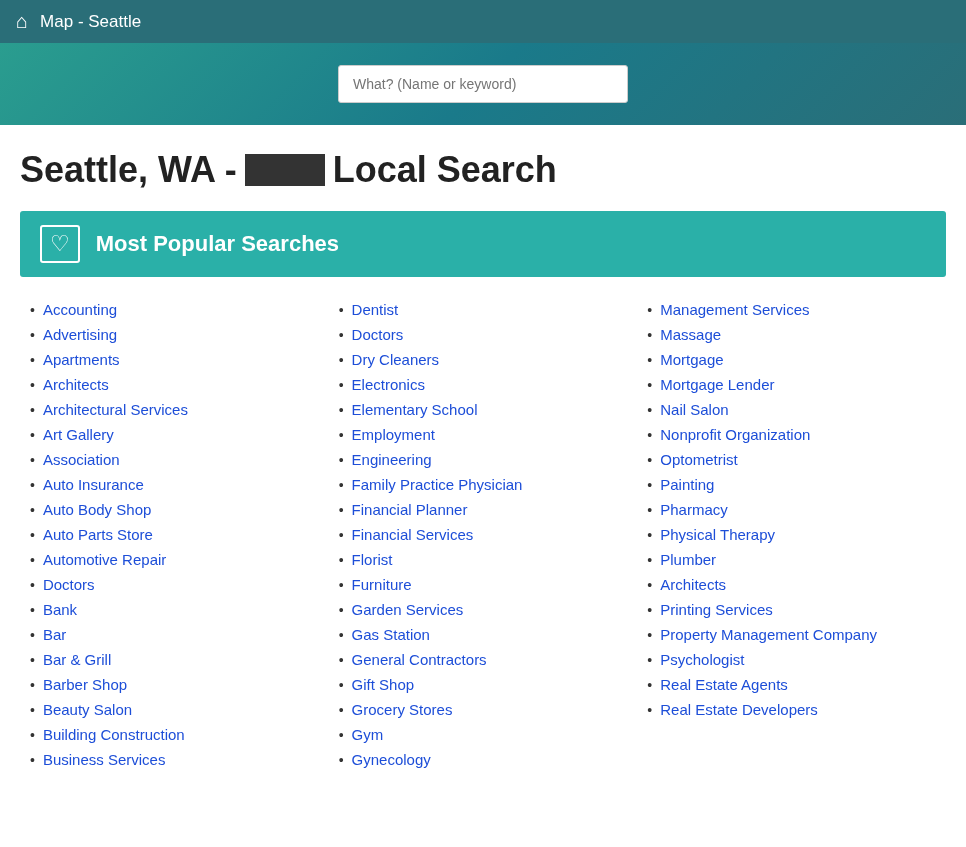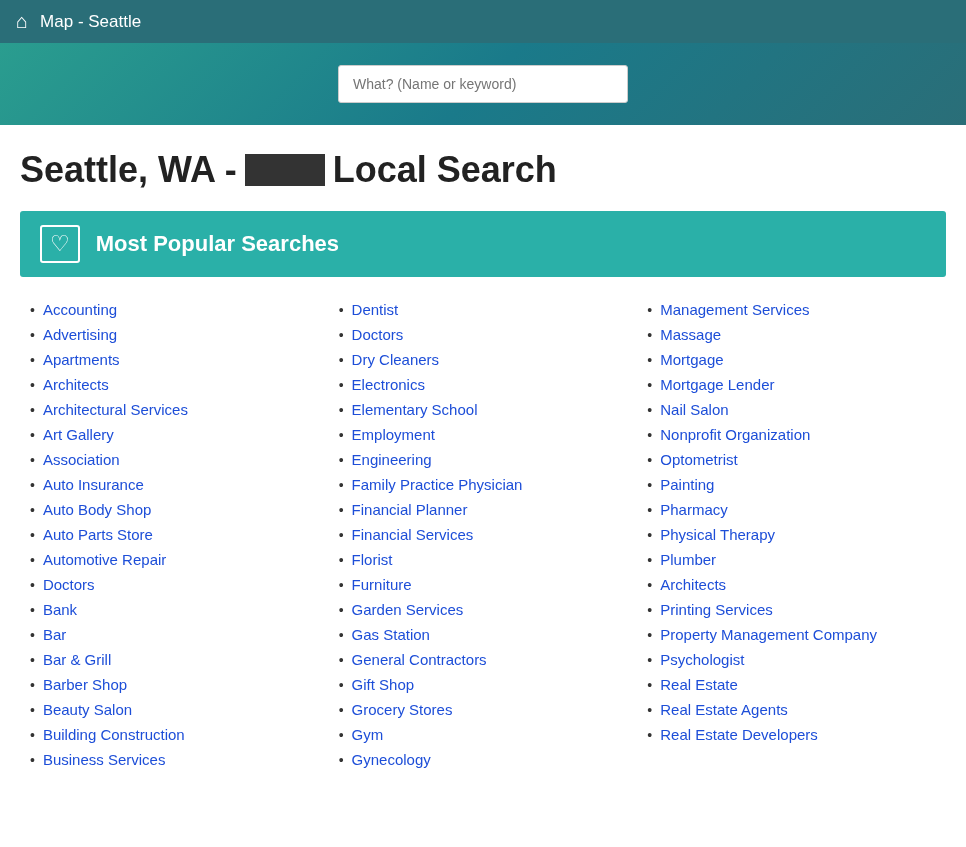--- a/index.html
+++ b/index.html
@@ -314,23 +314,20 @@
           <li>
             <a href="#">Printing Services</a>
           </li>
           <li>
             <a href="#">Property Management Company</a>
           </li>
           <li>
             <a href="#">Psychologist</a>
           </li>
           <li>
-            <a href="#">Real Estate</a>
-          </li>
-          <li>
             <a href="#">Real Estate Agents</a>
           </li>
           <li>
             <a href="#">Real Estate Developers</a>
           </li>
         </ul>
       </div>
     </div>
 
 </div>

